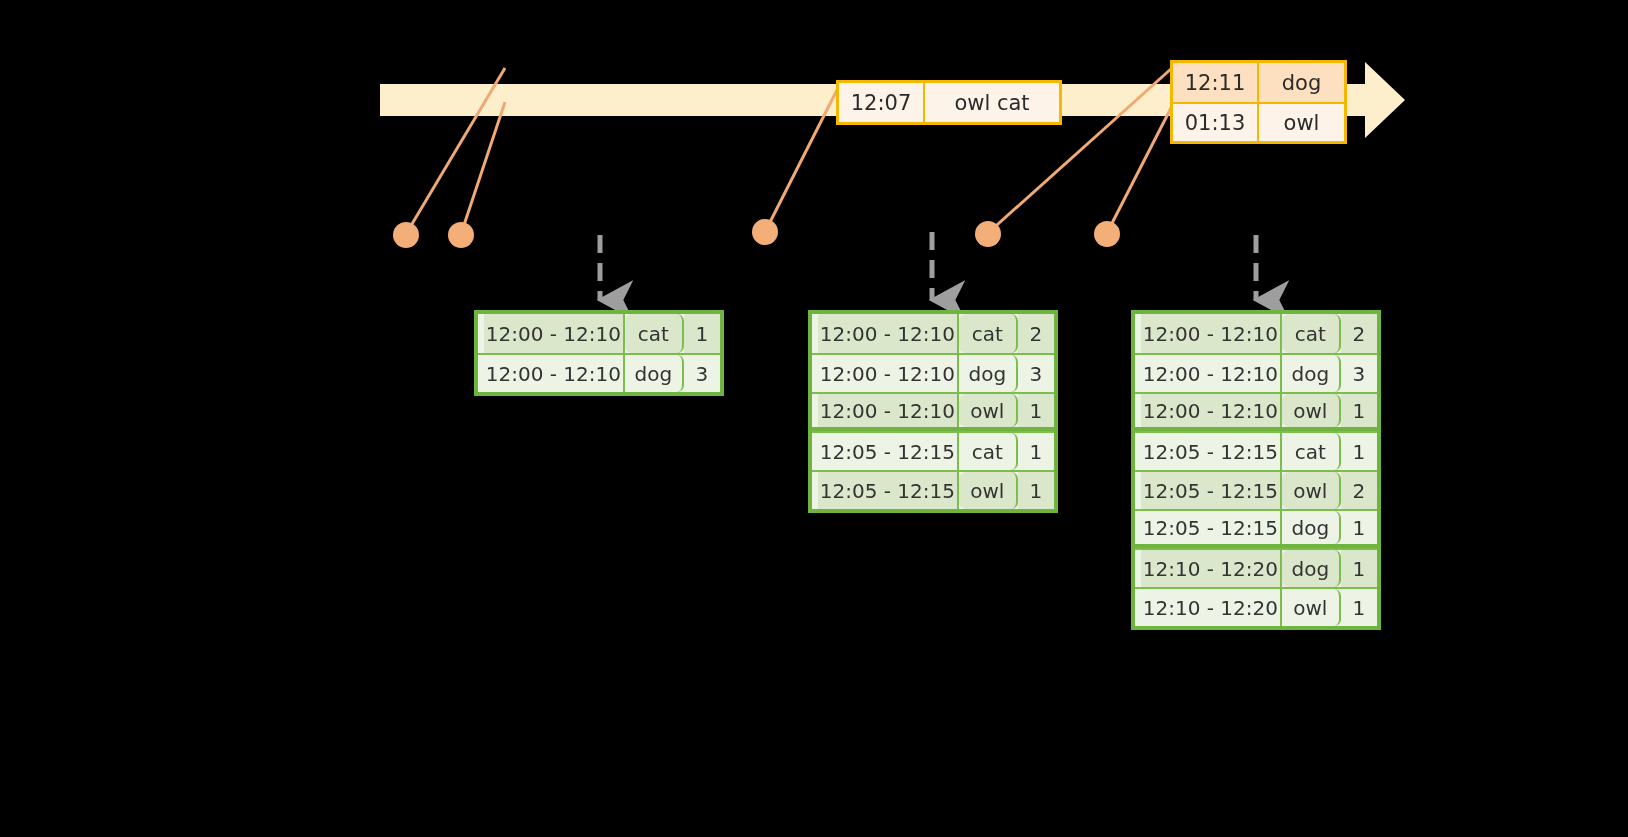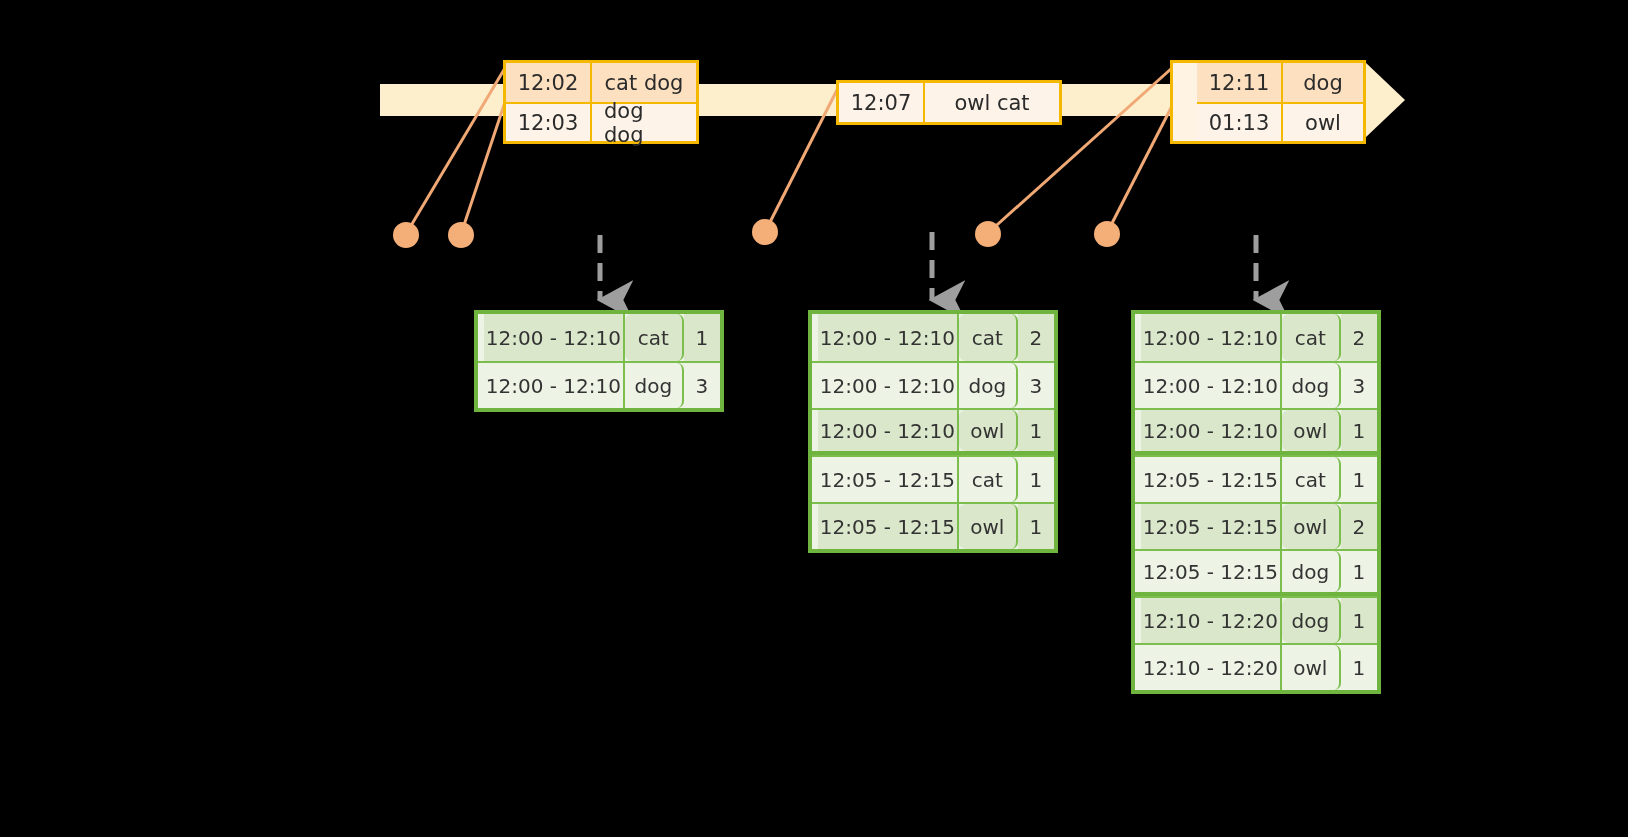--- a/index.html
+++ b/index.html
@@ -68,21 +68,21 @@
   
   .result-table {
     position: absolute;
     border: 4px solid #6FB43F;
     box-sizing: border-box;
     background: #EDF3E5;
     z-index: 5;
   }
   .rt-row {
     display: flex;
-    height: 47px;
+    height: 39px;
     box-sizing: border-box;
     padding-left: 6px;
   }
   .rt-row + .rt-row { border-top: 2px solid #7CBE4E; }
   .rt-row.group-end { border-bottom: 4px solid #6FB43F; }
   .rt-cell {
     display: flex;
     align-items: center;
     justify-content: center;
     font-size: 20px;
@@ -129,39 +129,29 @@
       <circle cx="1107" cy="234" r="13"></circle>
     </g>
 
     <g stroke="#9E9E9E" stroke-width="5" stroke-dasharray="18,10" fill="none">
       <line x1="600" y1="235" x2="600" y2="300" marker-end="url(#gray-arrow)"></line>
       <line x1="932" y1="232" x2="932" y2="300" marker-end="url(#gray-arrow)"></line>
       <line x1="1256" y1="235" x2="1256" y2="300" marker-end="url(#gray-arrow)"></line>
     </g>
   </svg>
 
-  <div class="event-box" style="left:503px; top:60px; width:196px;">
-    <div class="event-row shade">
-      <div class="ev-time">12:02</div>
-      <div class="ev-text">cat dog</div>
-    </div>
-    <div class="event-row">
-      <div class="ev-time">12:03</div>
-      <div class="ev-text">dog dog</div>
-    </div>
-  </div>
 
   <div class="event-box" style="left:836px; top:80px; width:226px;">
     <div class="event-row">
       <div class="ev-time">12:07</div>
       <div class="ev-text">owl cat</div>
     </div>
   </div>
 
-  <div class="event-box" style="left:1170px; top:60px; width:196px;padding-left:24px;">
+  <div class="event-box" style="left:1170px; top:60px; width:177px;">
     <div class="event-row shade">
       <div class="ev-time">12:11</div>
       <div class="ev-text">dog</div>
     </div>
     <div class="event-row">
       <div class="ev-time">01:13</div>
       <div class="ev-text">owl</div>
     </div>
   </div>
 

